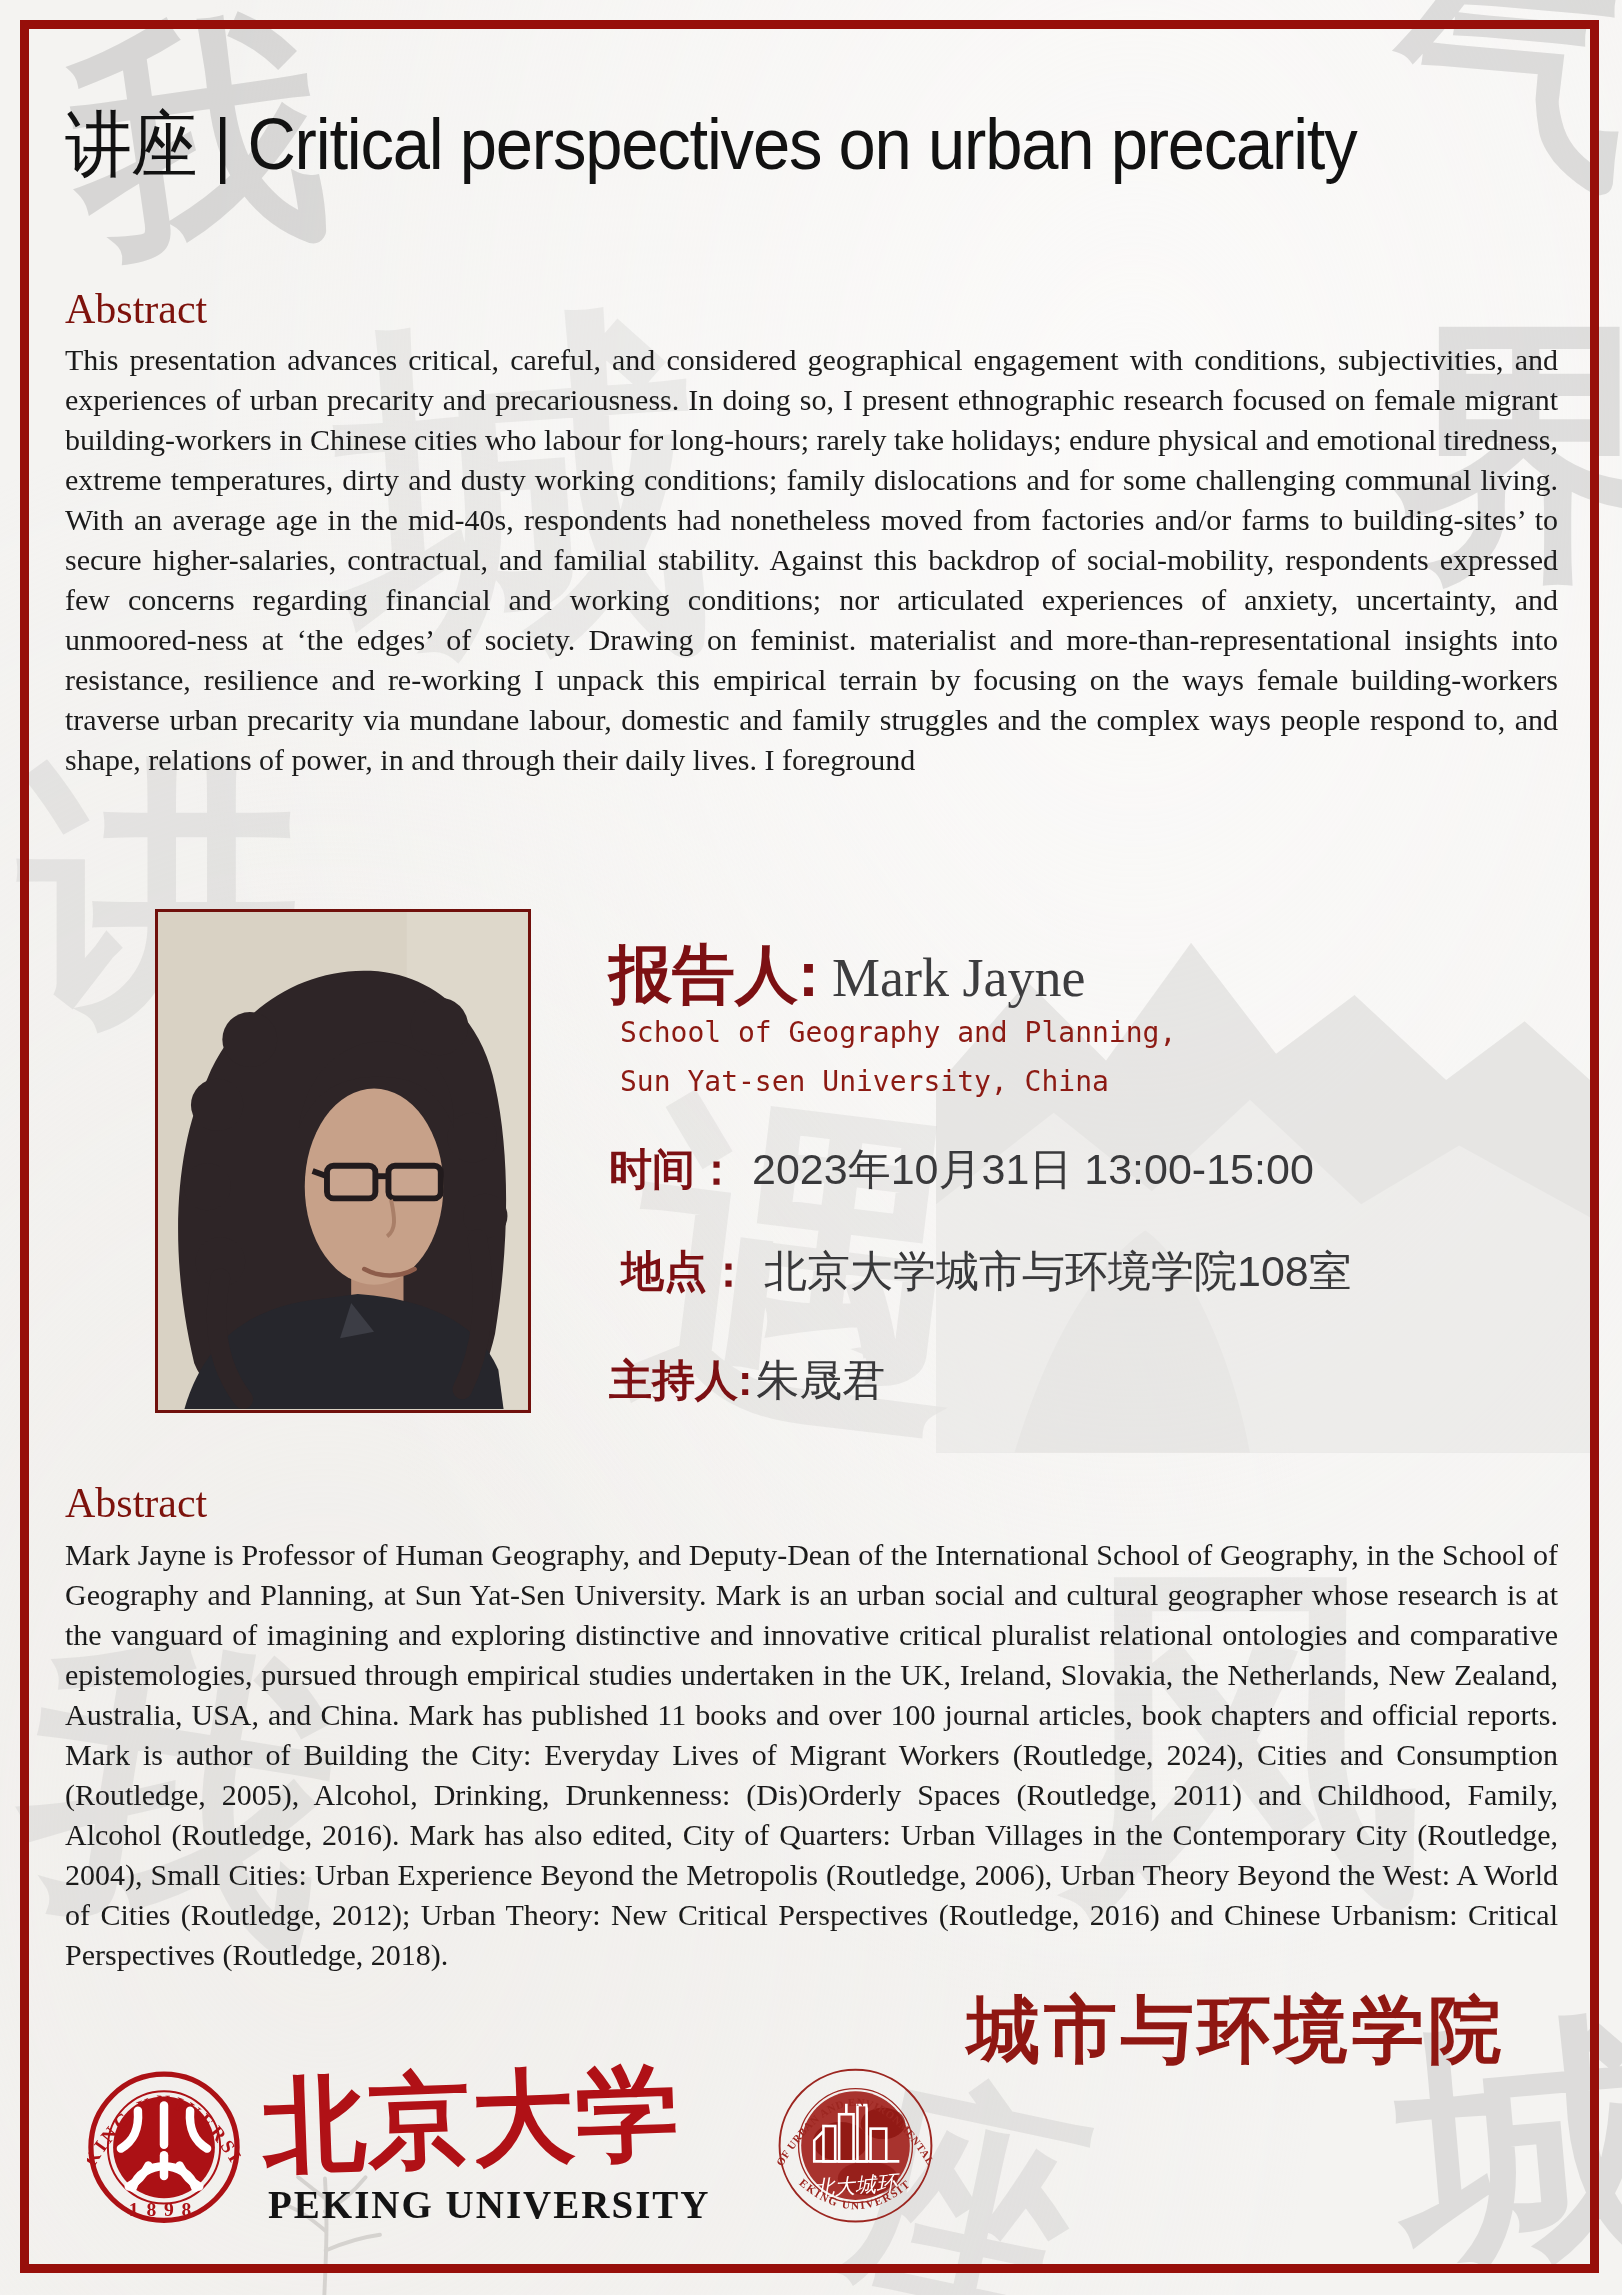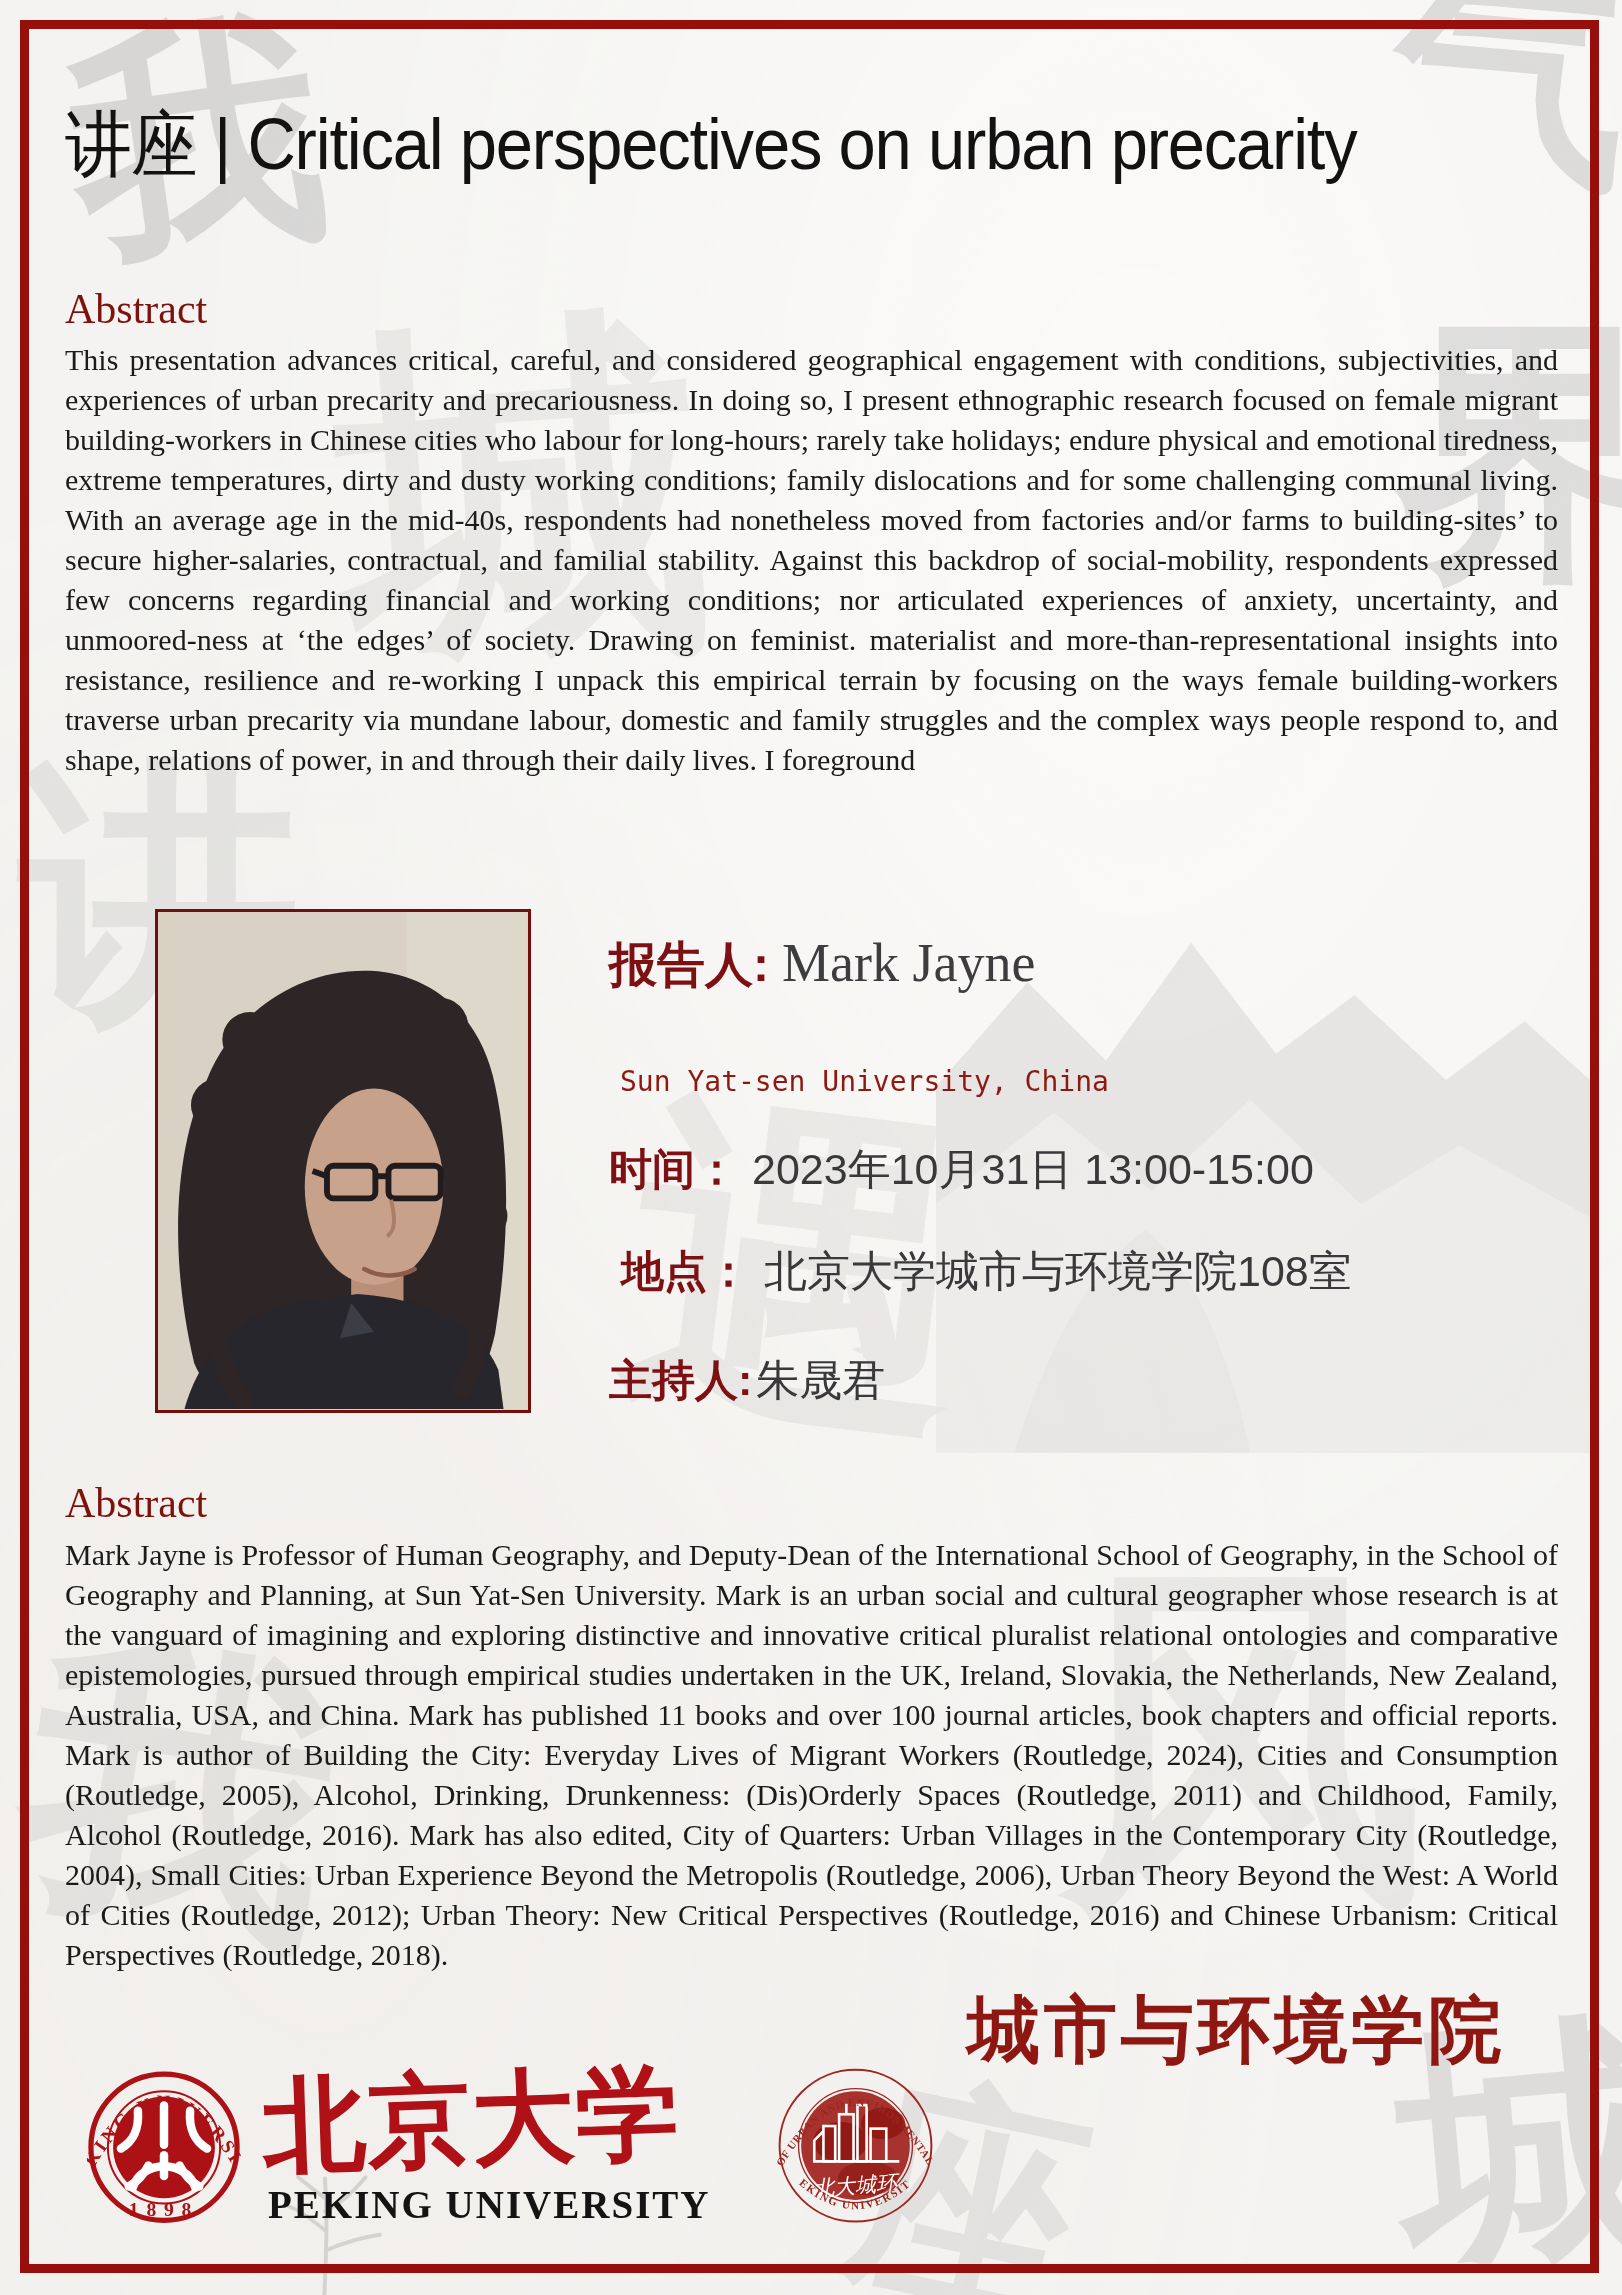--- a/index.html
+++ b/index.html
@@ -47,21 +47,21 @@
     color:#1b1b1b;text-align:justify;
   }
   .abstract-text{top:340px;}
   .bio-text{top:1535px;}
   
   .photo-frame{
     position:absolute;left:155px;top:909px;width:376px;height:504px;
     border:3.3px solid #70100c;box-sizing:border-box;background:#d9d2c4;overflow:hidden;
   }
   .speaker-row{position:absolute;left:609px;top:932px;display:flex;align-items:baseline;gap:13px;white-space:nowrap;}
-  .speaker-label{font-size:48px;font-weight:700;color:#7c1013;}
+  .speaker-label{font-size:63px;font-weight:700;color:#7c1013;}
   .speaker-name{font-family:"Liberation Serif",serif;font-size:54px;color:#3d3d3f;}
   .affil{position:absolute;left:620px;white-space:nowrap;font-family:"DejaVu Sans Mono","Liberation Mono",monospace;font-size:28px;color:#8c1a13;}
   .affil1{top:1016px;}
   .affil2{top:1065px;}
   .detail-row{position:absolute;left:609px;display:flex;align-items:baseline;gap:14px;white-space:nowrap;font-size:43px;}
   .row-time{top:1141px;}
   .row-venue{top:1243px;margin-left:12px;}
   .row-host{top:1352px;gap:4px;}
   .detail-label{font-weight:700;color:#7c1013;}
   .detail-value{color:#39393b;}
@@ -162,20 +162,21 @@
 
       <path d="M95 560 C80 640 95 700 130 745" stroke="#2e2527" stroke-width="30" fill="none" stroke-linecap="round"></path>
       <path d="M488 500 C505 590 495 670 465 730" stroke="#2e2527" stroke-width="30" fill="none" stroke-linecap="round"></path>
     </svg>
   </div>
 
   <div class="speaker-row">
     <span class="speaker-label">报告人:</span>
     <span class="speaker-name">Mark Jayne</span>
   </div>
+  <div class="affil affil1">School of Geography and Planning,</div>
   <div class="affil affil2">Sun Yat-sen University, China</div>
 
   <div class="detail-row row-time">
     <span class="detail-label">时间：</span>
     <span class="detail-value">2023年10月31日 13:00-15:00</span>
   </div>
   <div class="detail-row row-venue">
     <span class="detail-label">地点：</span>
     <span class="detail-value">北京大学城市与环境学院108室</span>
   </div>

